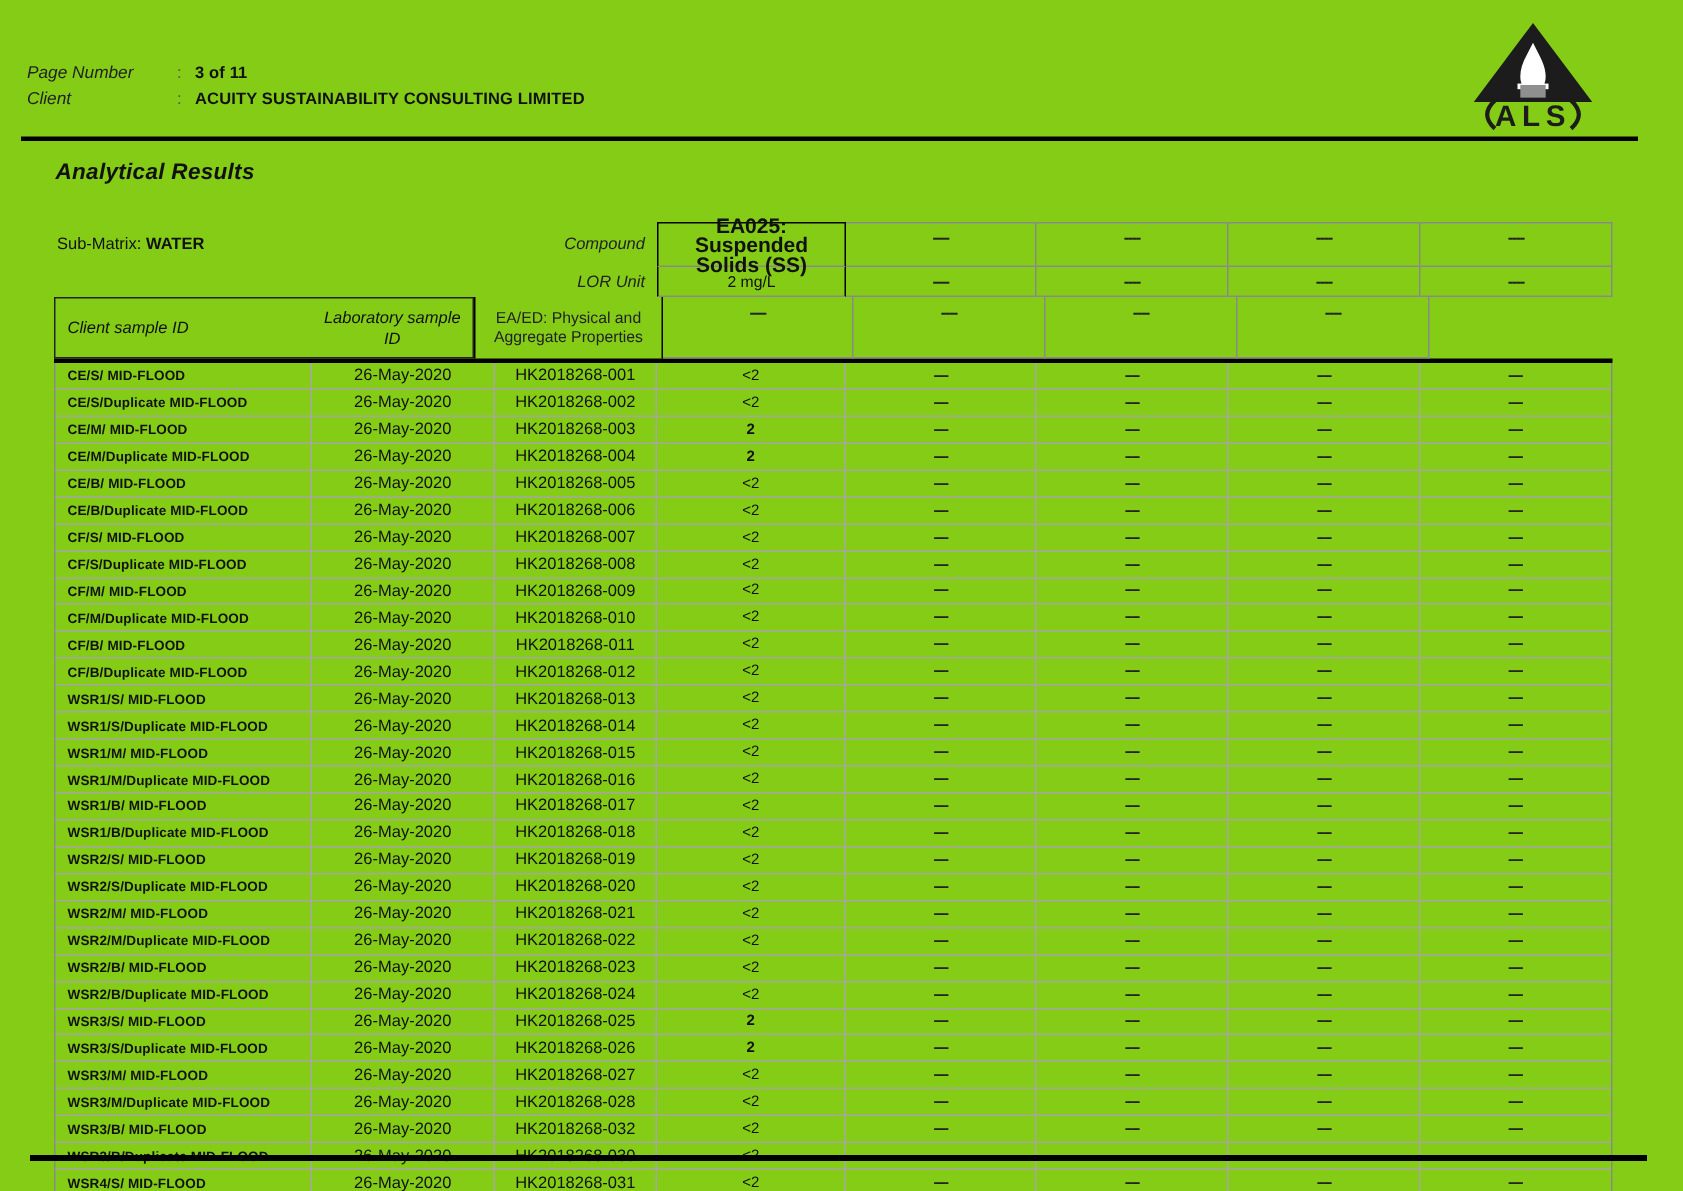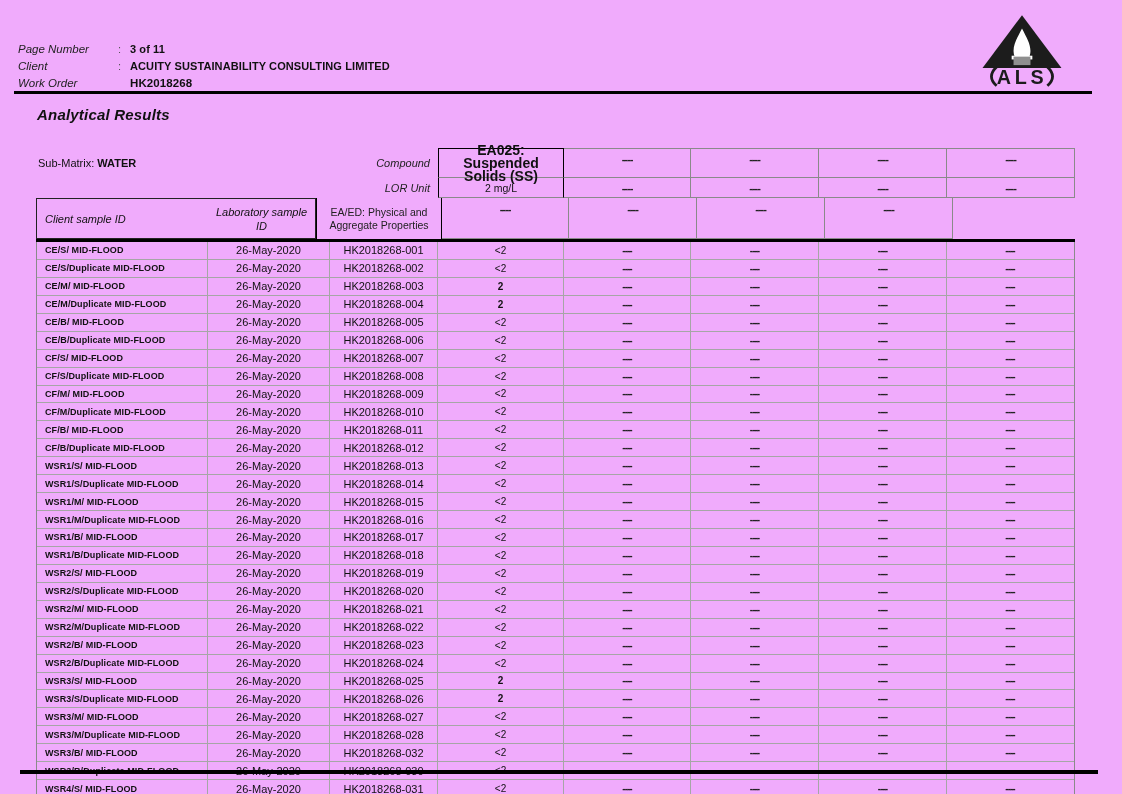--- a/index.html
+++ b/index.html
@@ -1,19 +1,19 @@
 <!DOCTYPE html>
 <html><head>
 <meta charset="utf-8">
 <style>
   html,body{margin:0;padding:0;background:#e8e8e8;}
   .page{
     position:relative;
     width:1122px;height:794px;
-    background:#f0abfc;
+    background:#84cc16;
     font-family:"Liberation Sans","DejaVu Sans",sans-serif;
     color:#111;
     overflow:hidden;
   }
   
   .hdr{position:absolute;top:40px;left:18px;width:960px;}
   .hdr-row{display:flex;height:17px;align-items:center;}
   .hdr-label{width:100px;font-style:italic;font-size:11.5px;color:#222;}
   .hdr-sep{width:12px;font-size:11px;color:#555;}
   .hdr-value{font-weight:bold;font-size:11px;letter-spacing:.1px;}
@@ -99,25 +99,20 @@
     <div class="hdr-row">
       <span class="hdr-label">Page Number</span>
       <span class="hdr-sep">:</span>
       <span class="hdr-value">3 of 11</span>
     </div>
     <div class="hdr-row">
       <span class="hdr-label">Client</span>
       <span class="hdr-sep">:</span>
       <span class="hdr-value">ACUITY SUSTAINABILITY CONSULTING LIMITED</span>
     </div>
-    <div class="hdr-row">
-      <span class="hdr-label">Work Order</span>
-      <span class="hdr-sep"></span>
-      <span class="hdr-value big">HK2018268</span>
-    </div>
   </div>
 
   <div class="logo">
     <svg width="94" height="76" viewBox="0 0 100 80">
       <polygon points="50,2 92,58 8,58" fill="#1c1c1c"></polygon>
       <path d="M50,16 C55,26 59,32 59,40 C59,47 55,51 50,51 C45,51 41,47 41,40 C41,32 45,26 50,16 Z" fill="#ffffff"></path>
       <rect x="39" y="45" width="22" height="4" fill="#ffffff"></rect>
       <rect x="41" y="46" width="18" height="9" fill="#8f8f8f"></rect>
       <path d="M23,57 Q12,67 23,77" stroke="#1c1c1c" stroke-width="3" fill="none"></path>
       <path d="M77,57 Q88,67 77,77" stroke="#1c1c1c" stroke-width="3" fill="none"></path>

